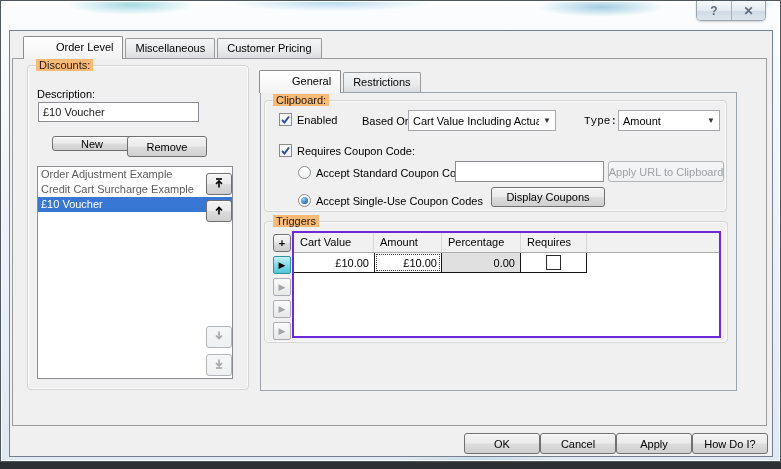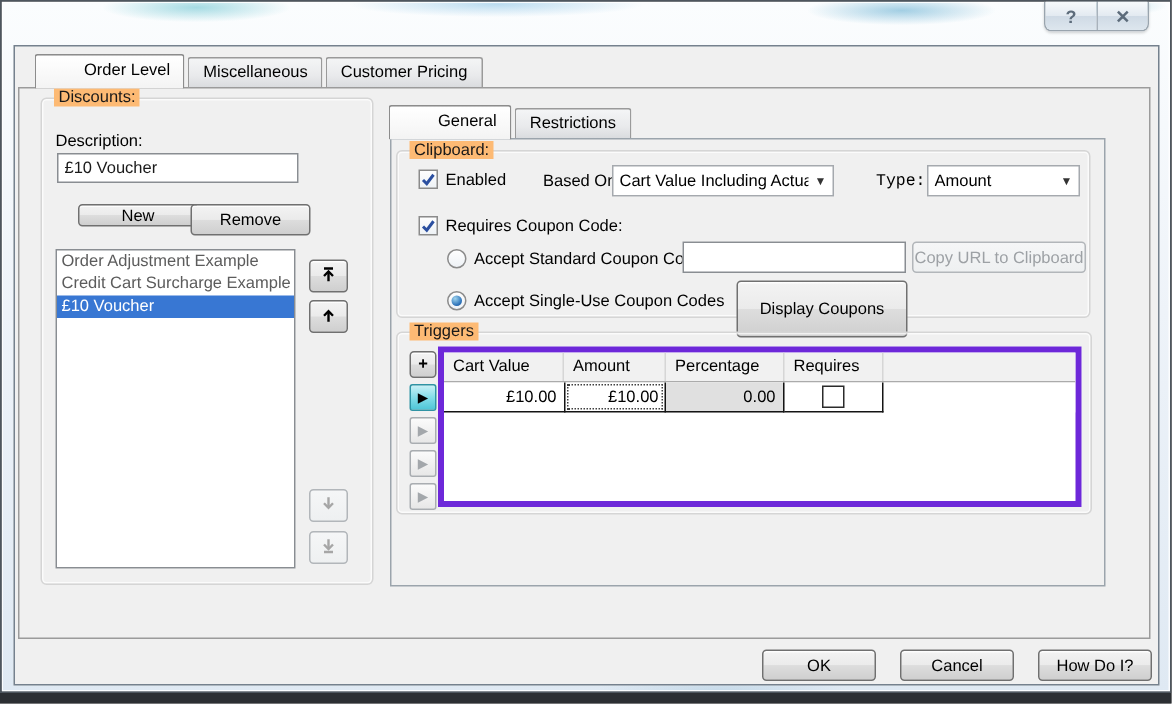--- a/index.html
+++ b/index.html
@@ -142,21 +142,21 @@
     position:absolute; width:18px; height:18px; border:1px solid #a9adb1; border-radius:2px;
     background:linear-gradient(180deg,#fbfbfb,#e7e7e7);
     display:flex; align-items:center; justify-content:center;
     font-size:9px; color:#a3a7ab; cursor:default;
   }
   .selector.active {
     background:linear-gradient(180deg,#c9f0f6 0%,#83dde9 50%,#4fc6d7 100%);
     border-color:#2f93a4; color:#000;
   }
   .grid {
-    position:absolute; border:4px solid #6d28d9; background:#fff; overflow:hidden;
+    position:absolute; border:2px solid #6d28d9; background:#fff; overflow:hidden;
   }
   .grid-header { display:flex; height:20px; background:#f1f1f1; border-bottom:1px solid #ababab; }
   .gh-cell {
     border-right:1px solid #d6d6d6; padding:3px 0 0 6px; white-space:nowrap; color:#000;
   }
   .grid-row { display:flex; height:20px; background:#fff; }
   .gr-cell { display:flex; align-items:center; }
   .c-cart  { width:80px; }
   .c-amt   { width:68px; }
   .c-pct   { width:79px; }
@@ -166,21 +166,21 @@
   .gr-cell.c-amt  {
     justify-content:flex-end; padding-right:4px; position:relative;
     border-left:1px solid #141414; border-right:1px solid #141414; border-bottom:1px solid #141414;
   }
   .gr-cell.c-amt::after { content:""; position:absolute; left:1px; top:1px; right:1px; bottom:1px; border:1px dotted #404040; }
   .gr-cell.c-pct  { justify-content:flex-end; padding-right:5px; background:#e0e0e0; border-right:1px solid #141414; border-bottom:1px solid #141414; }
   .gr-cell.c-sur  { justify-content:center; border-right:1px solid #141414; border-bottom:1px solid #141414; }
   .sur-checkbox { width:15px; height:15px; border:1px solid #2b2b2b; background:#fff; }
 
   
-  .footer { position:absolute; left:0; right:4px; top:402px; display:flex; justify-content:flex-end; gap:16px; }
+  .footer { position:absolute; left:0; right:4px; top:402px; display:flex; justify-content:flex-end; gap:0; }
   .footer .btn { position:static; width:76px; height:21px; }
 </style>
 </head>
 <body>
 
 <div class="window">
   <div class="frame">
 
     <div class="titlebar">
       <div class="caption-group">
@@ -207,21 +207,21 @@
       </div>
       <div class="label" style="left:27px; top:57px;">Description:</div>
       <input class="textbox" style="left: 28px; top: 71px; width: 161px; height: 20px;" value="£10 Voucher">
       <div class="btn" style="left:42px; top:105px; width:80px; height:15px;">
         <span>New</span>
       </div>
       <div class="btn" style="left:117px; top:105px; width:80px; height:21px;">
         <span>Remove</span>
       </div>
 
-      <div class="listbox" style="left:27px; top:135px; width:160px; height:213px;">
+      <div class="listbox" style="left:27px; top:135px; width:196px; height:213px;">
         <div class="list-item">Order Adjustment Example</div>
         <div class="list-item">Credit Cart Surcharge Example</div>
         <div class="list-item selected">£10 Voucher</div>
       </div>
 
       <div class="btn move-btn" style="left:196px; top:142px;">
         <span><svg width="12" height="12" fill="none" stroke="currentColor" stroke-width="1.6">
               <line x1="3" y1="2" x2="9" y2="2"></line>
               <line x1="6" y1="10.5" x2="6" y2="4.5"></line>
               <polyline points="3,7 6,4 9,7"></polyline>
@@ -279,26 +279,26 @@
                   <polyline points="2,6 4.5,8.5 9,2.5"></polyline>
                 </svg>
               </span>
           </div>
           <div class="label" style="left:32px; top:44px;">Requires Coupon Code:</div>
 
           <div class="radio" style="left:33px; top:65px;"></div>
           <div class="label" style="left:51px; top:66px;">Accept Standard Coupon Codes</div>
           <input class="textbox" style="left: 190px; top: 60px; width: 149px; height: 21px;" value="">
           <div class="btn disabled" style="left:343px; top:60px; width:116px; height:21px;">
-            <span>Copy URL to Clipboard</span>
+            <span>Apply URL to Clipboard</span>
           </div>
 
           <div class="radio selected" style="left:33px; top:93px;"></div>
           <div class="label" style="left:51px; top:94px;">Accept Single-Use Coupon Codes</div>
-          <div class="btn" style="left:226px; top:86px; width:114px; height:38px;">
+          <div class="btn" style="left:226px; top:86px; width:114px; height:20px;">
             <span>Display Coupons</span>
           </div>
         </div>
 
         <div class="groupbox" style="left:3px; top:128px; width:464px; height:122px;">
           <span class="group-label">Triggers</span>
 
           <div class="btn mini-btn" style="left:8px; top:12px;">
             <span>+</span>
           </div>
@@ -342,19 +342,22 @@
       </div>
 
       <div class="footer">
         <div class="btn">
             <span>OK</span>
           </div>
         <div class="btn">
             <span>Cancel</span>
           </div>
         <div class="btn">
+            <span>Apply</span>
+          </div>
+        <div class="btn">
             <span>How Do I?</span>
           </div>
       </div>
 
     </div>
   </div>
 </div>
 
 </body></html>

